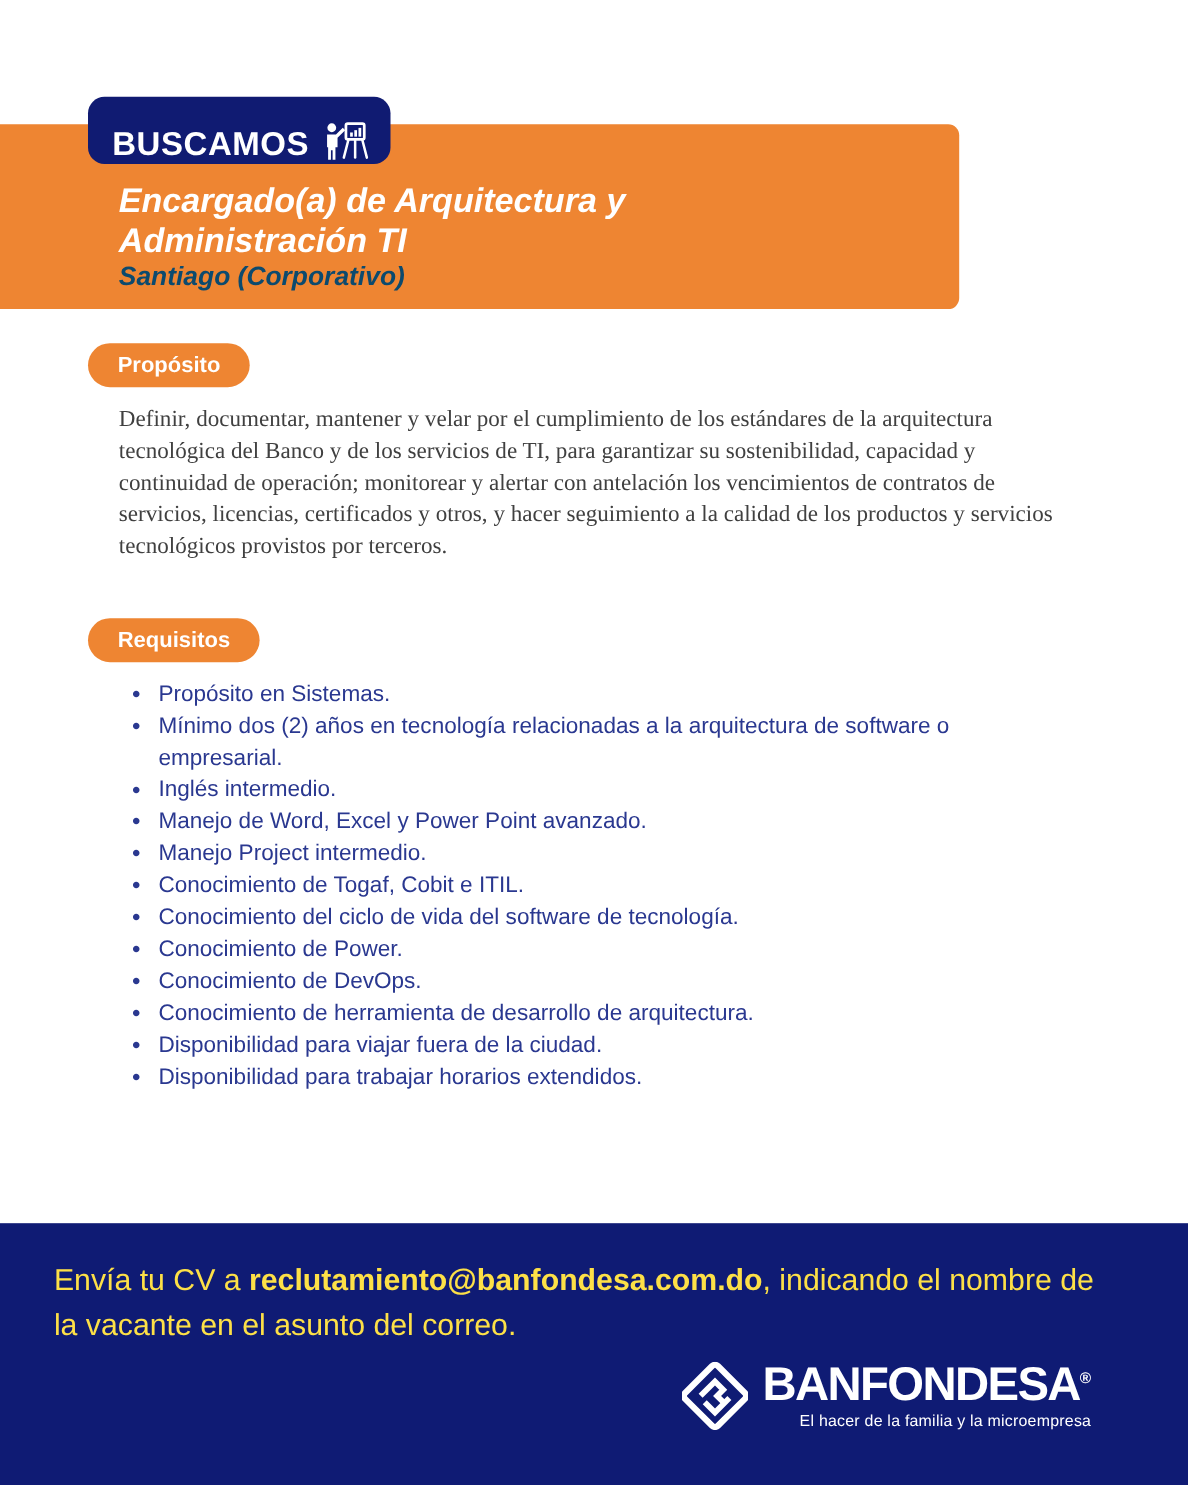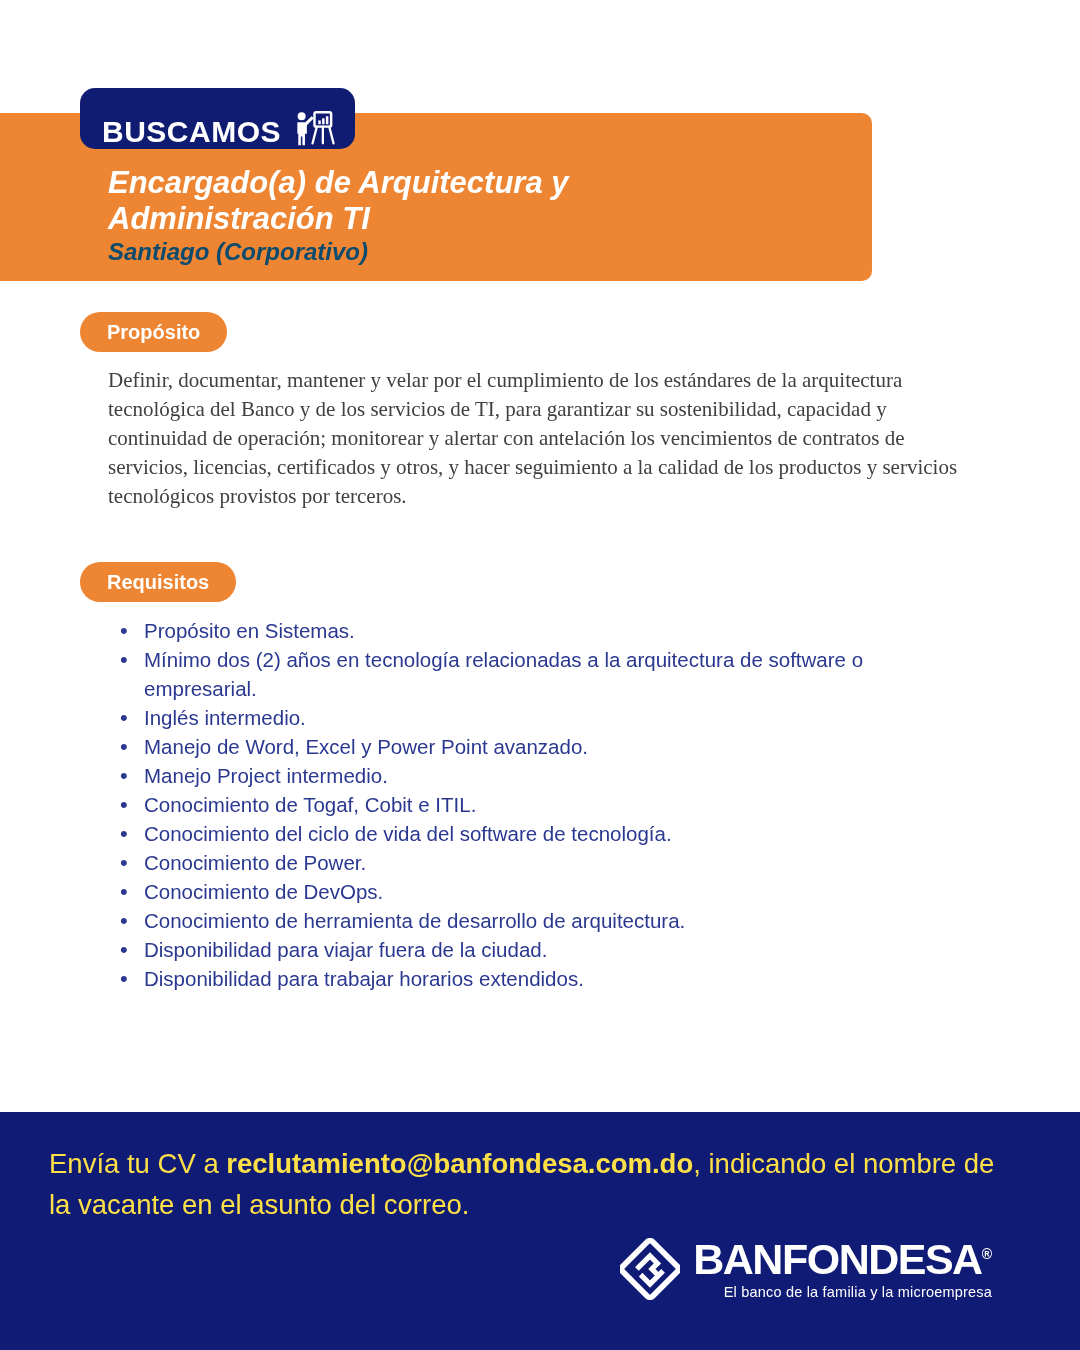--- a/index.html
+++ b/index.html
@@ -219,18 +219,18 @@
     <div class="logo">
       <span style="display:inline-flex;">
         <svg width="60" height="62" viewBox="0 0 64 66" fill="none">
           <rect x="9.5" y="10.5" width="45" height="45" rx="4" transform="rotate(45 32 33)" fill="none" stroke="#ffffff" stroke-width="6"></rect>
           <path d="M20 31 L32 19 L40 27 L34 33 L40 39" fill="none" stroke="#ffffff" stroke-width="5.5" stroke-linecap="square"></path>
           <path d="M24 41 L32 49 L44 37" fill="none" stroke="#ffffff" stroke-width="5.5" stroke-linecap="square"></path>
         </svg>
       </span>
       <div class="logo-textcol">
         <div class="logo-wordmark"><span>BANFONDESA</span><span class="reg">®</span></div>
-        <div class="logo-tagline">El banco de la familia y la microempresa</div>
+        <div class="logo-tagline">El hacer de la familia y la microempresa</div>
       </div>
     </div>
   </div>
 
 </div>
 
 </body></html>

